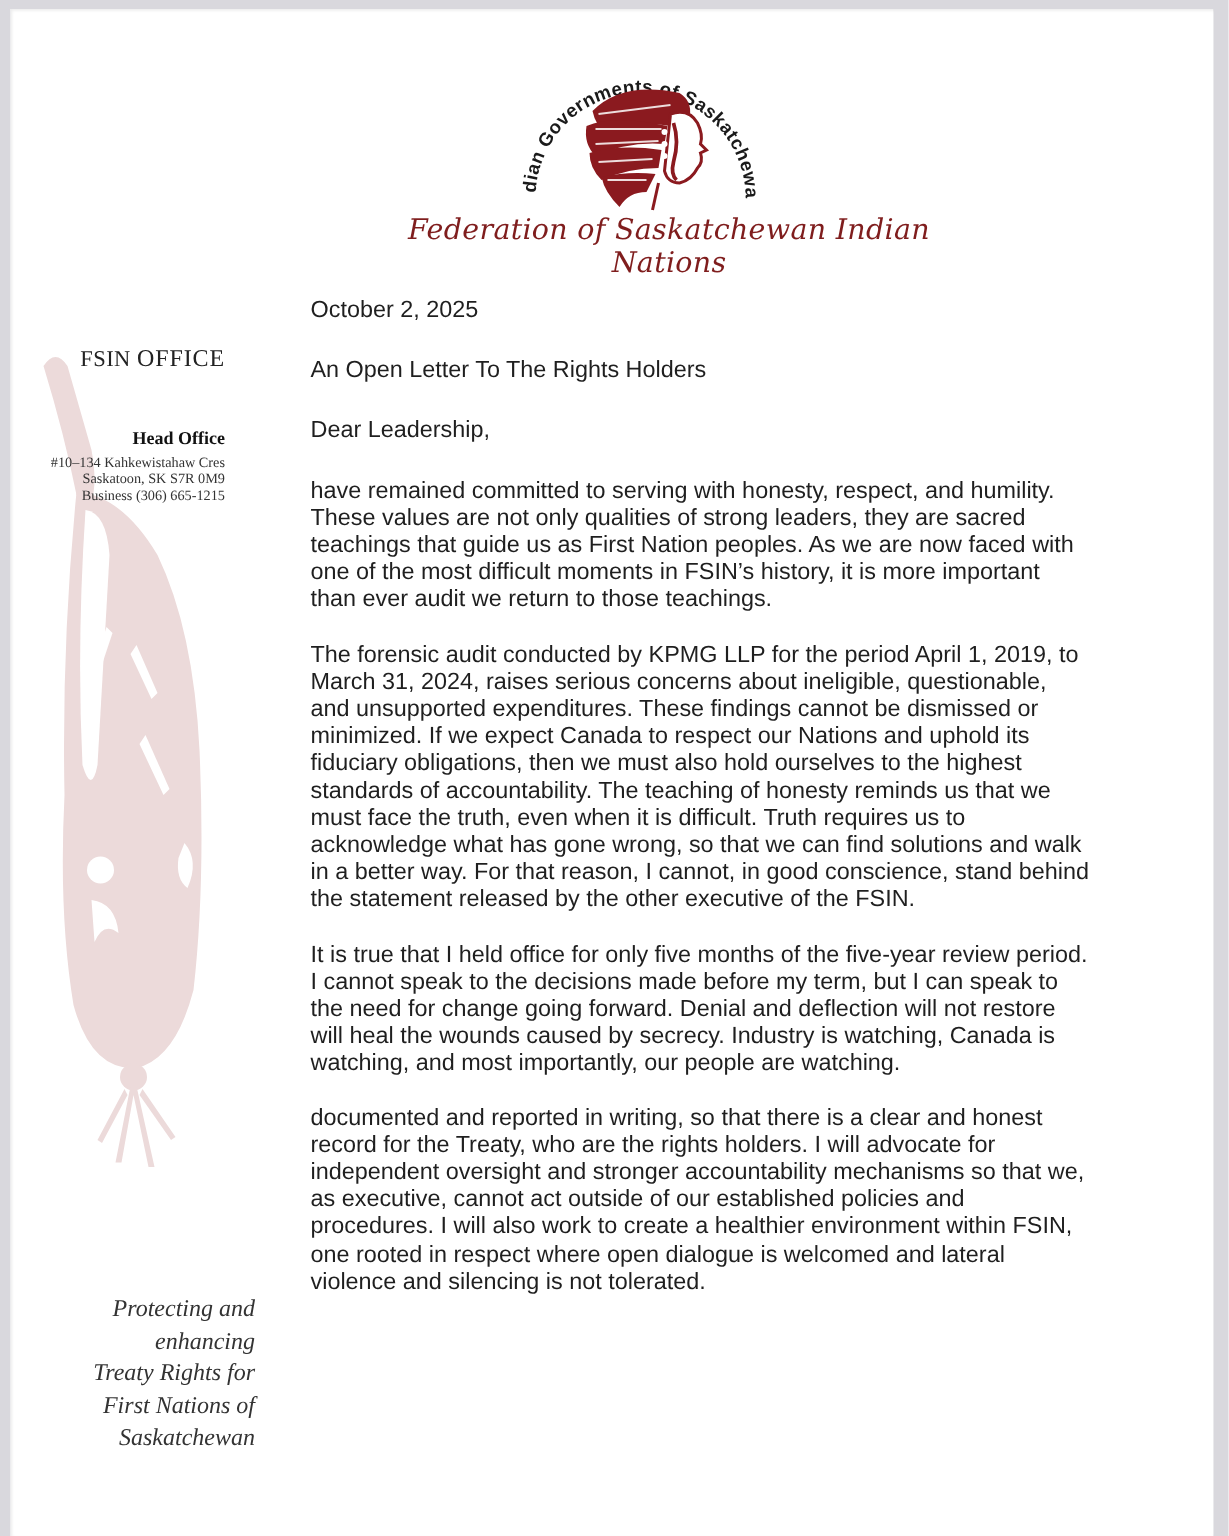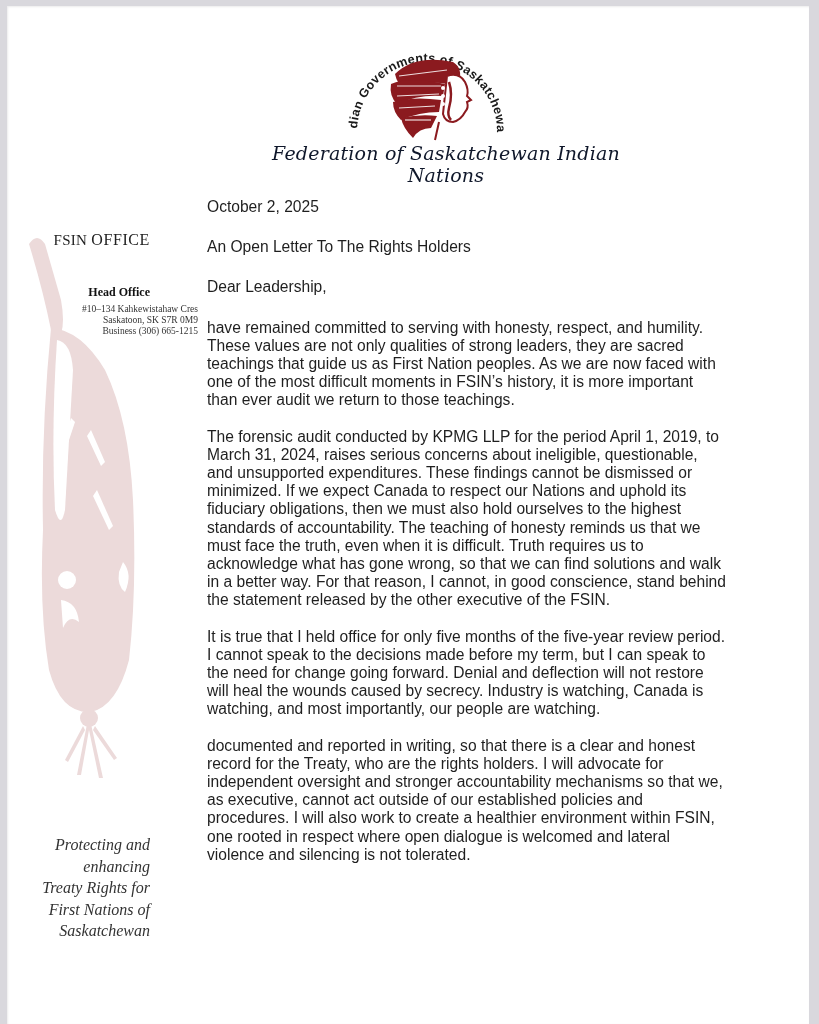--- a/index.html
+++ b/index.html
@@ -19,43 +19,43 @@
   .logo {
     position: absolute; left: 328px; top: 18px; width: 180px; height: 118px;
   }
   .logo svg { width: 100%; height: 100%; }
   .org-name {
     position: absolute; left: 244px; top: 136px; width: 390px;
     text-align: center;
     font-family: "DejaVu Serif", serif;
     font-style: italic;
     font-size: 19px;
-    color: #0f172a;
+    color: #7f1d1d;
     letter-spacing: 0.2px;
   }
   
   .feather {
     position: absolute; left: 14px; top: 224px; width: 130px; height: 580px;
   }
   .feather svg { width: 100%; height: 100%; }
   .sidebar {
     position: absolute; left: 0; width: 143px; text-align: right;
     font-family: "Liberation Serif", serif; color: #222;
   }
   .office-title {
     top: 225px; font-size: 15px; letter-spacing: 0.3px;
   }
   .office-title .sc { font-size: 16px; letter-spacing: 0.6px; }
   .head-office {
     top: 279px; font-size: 12px; font-weight: bold; color: #111;
   }
-  .address { top: 298px; font-size: 9.5px; line-height: 11px; color: #333; padding-left: 48px; }
+  .address { top: 298px; font-size: 9.5px; line-height: 11px; color: #333; }
   .address div { white-space: nowrap; }
   .tagline {
-    top: 828px; font-size: 16px; font-style: italic; line-height: 21.5px; color: #333;
+    top: 856px; font-size: 16px; font-style: italic; line-height: 21.5px; color: #333; padding-left: 20px;
   }
   .tagline div { white-space: nowrap; }
   
   .letter {
     position: absolute; left: 200px; top: 192px; width: 580px;
     font-size: 15.6px; line-height: 18.2px; color: #1f1f1f;
   }
   .letter p { margin: 0 0 18px 0; }
   .letter .line { display: block; white-space: nowrap; }
   .date, .subject, .salutation { margin-bottom: 22px !important; }

